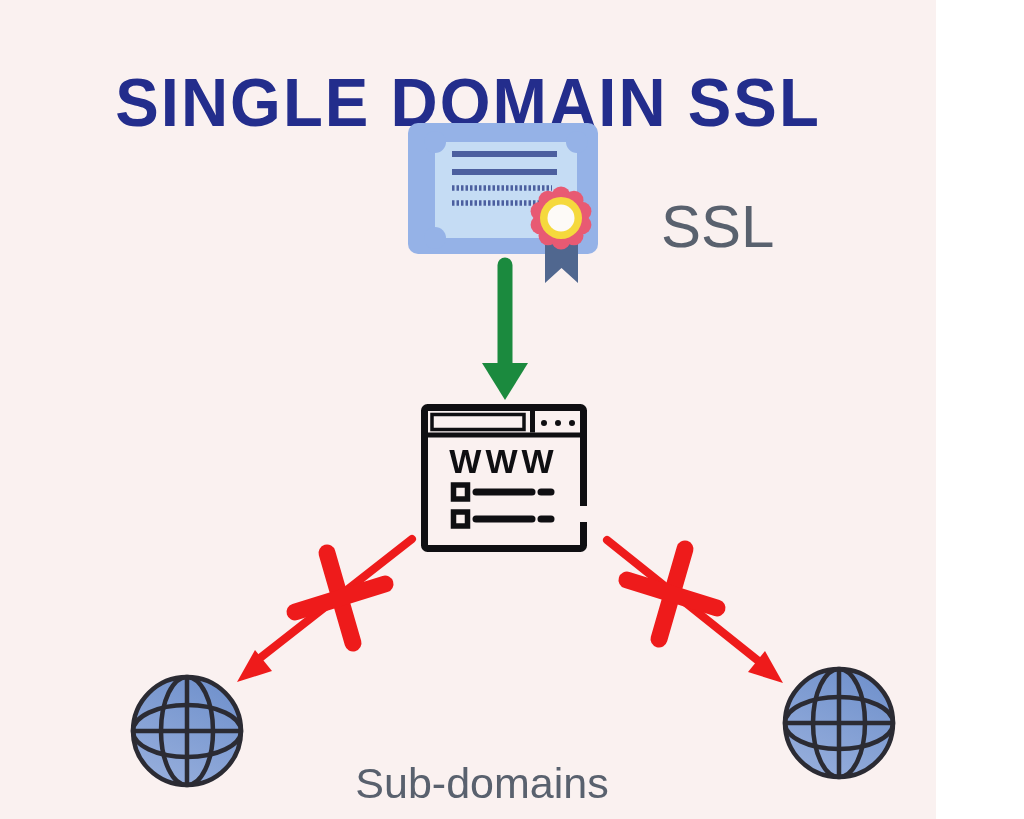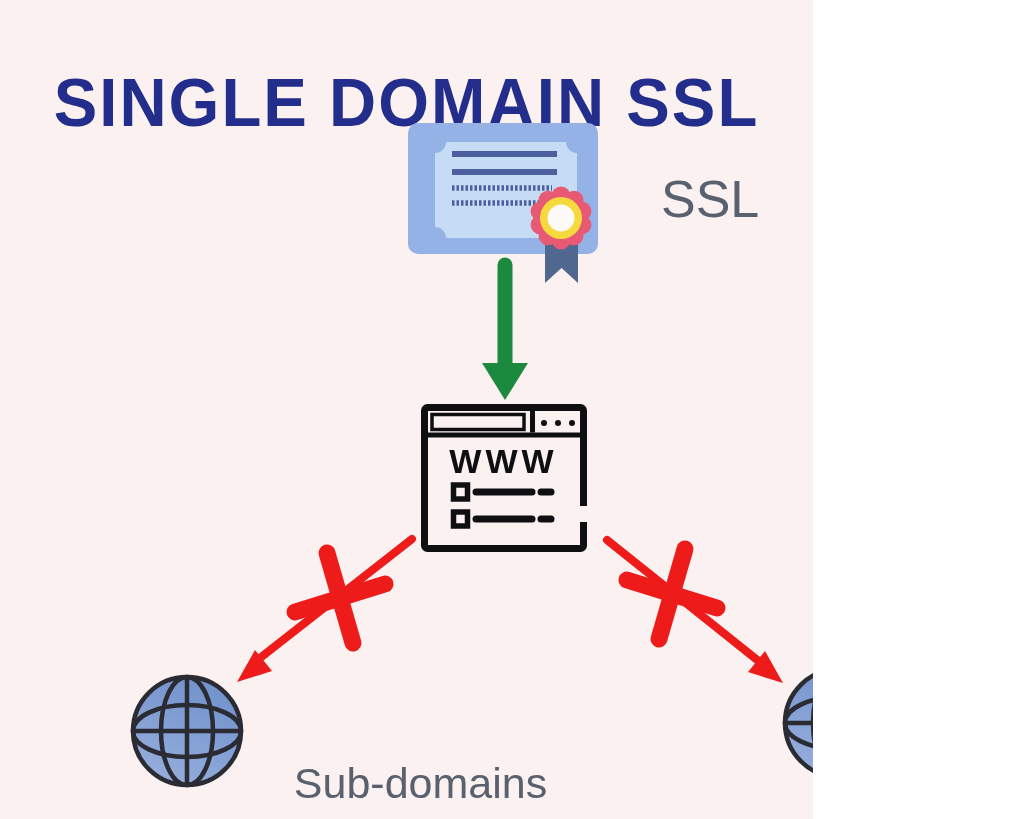--- a/index.html
+++ b/index.html
@@ -1,37 +1,37 @@
 <!DOCTYPE html>
 <html style="--background: #FAF1F0; --title-blue: #232D8C; --label-gray: #59616E; --cert-outer: #95B2E7; --cert-inner: #C5DCF4; --cert-line: #4C5F9F; --rosette-pink: #E85A73; --rosette-yellow: #F5D93D; --rosette-center: #FDFAF7; --ribbon-blue: #50678F; --arrow-green: #1B8A3E; --arrow-red: #EE1B1B; --icon-black: #0F0F12; --globe-fill-top: #7091CC; --globe-fill-bottom: #96AEDC; --globe-line: #2B2B33;"><head>
 <meta charset="utf-8">
 <style>
   html,body{margin:0;padding:0;}
   body{font-family:"Liberation Sans", sans-serif;}
   .canvas{
     position:relative;
-    width:813px;height:819px;
+    width:936px;height:819px;
     background:var(--background);
     overflow:hidden;
   }
   .title{
     position:absolute;top:22px;left:0;width:100%;
     text-align:center;
     font-size:64px;font-weight:800;letter-spacing:2px;
     color:var(--title-blue);
     transform:scale(1.02,1.08);
   }
   .abs{position:absolute;}
   .gray-label{
     position:absolute;
     color:var(--label-gray);
     line-height:1;
     white-space:nowrap;
   }
-  .ssl-label{left:661px;top:173px;font-size:52px;}
+  .ssl-label{left:661px;top:197px;font-size:60px;}
   .domain-label{left:634px;top:458px;font-size:43px;}
   .subdomains-label{left:0;top:762px;width:100%;text-align:center;font-size:43px;transform:translateX(14px);}
   
   .cert-outer{fill:var(--cert-outer);}
   .cert-inner{fill:var(--cert-inner);}
   .cert-notch{fill:var(--cert-outer);}
   .cert-line{stroke:var(--cert-line);stroke-width:6;}
   .cert-line.dotted{stroke-dasharray:2.5 2;stroke-width:5.5;}
   .ribbon{fill:var(--ribbon-blue);}
   .petal{fill:var(--rosette-pink);}

